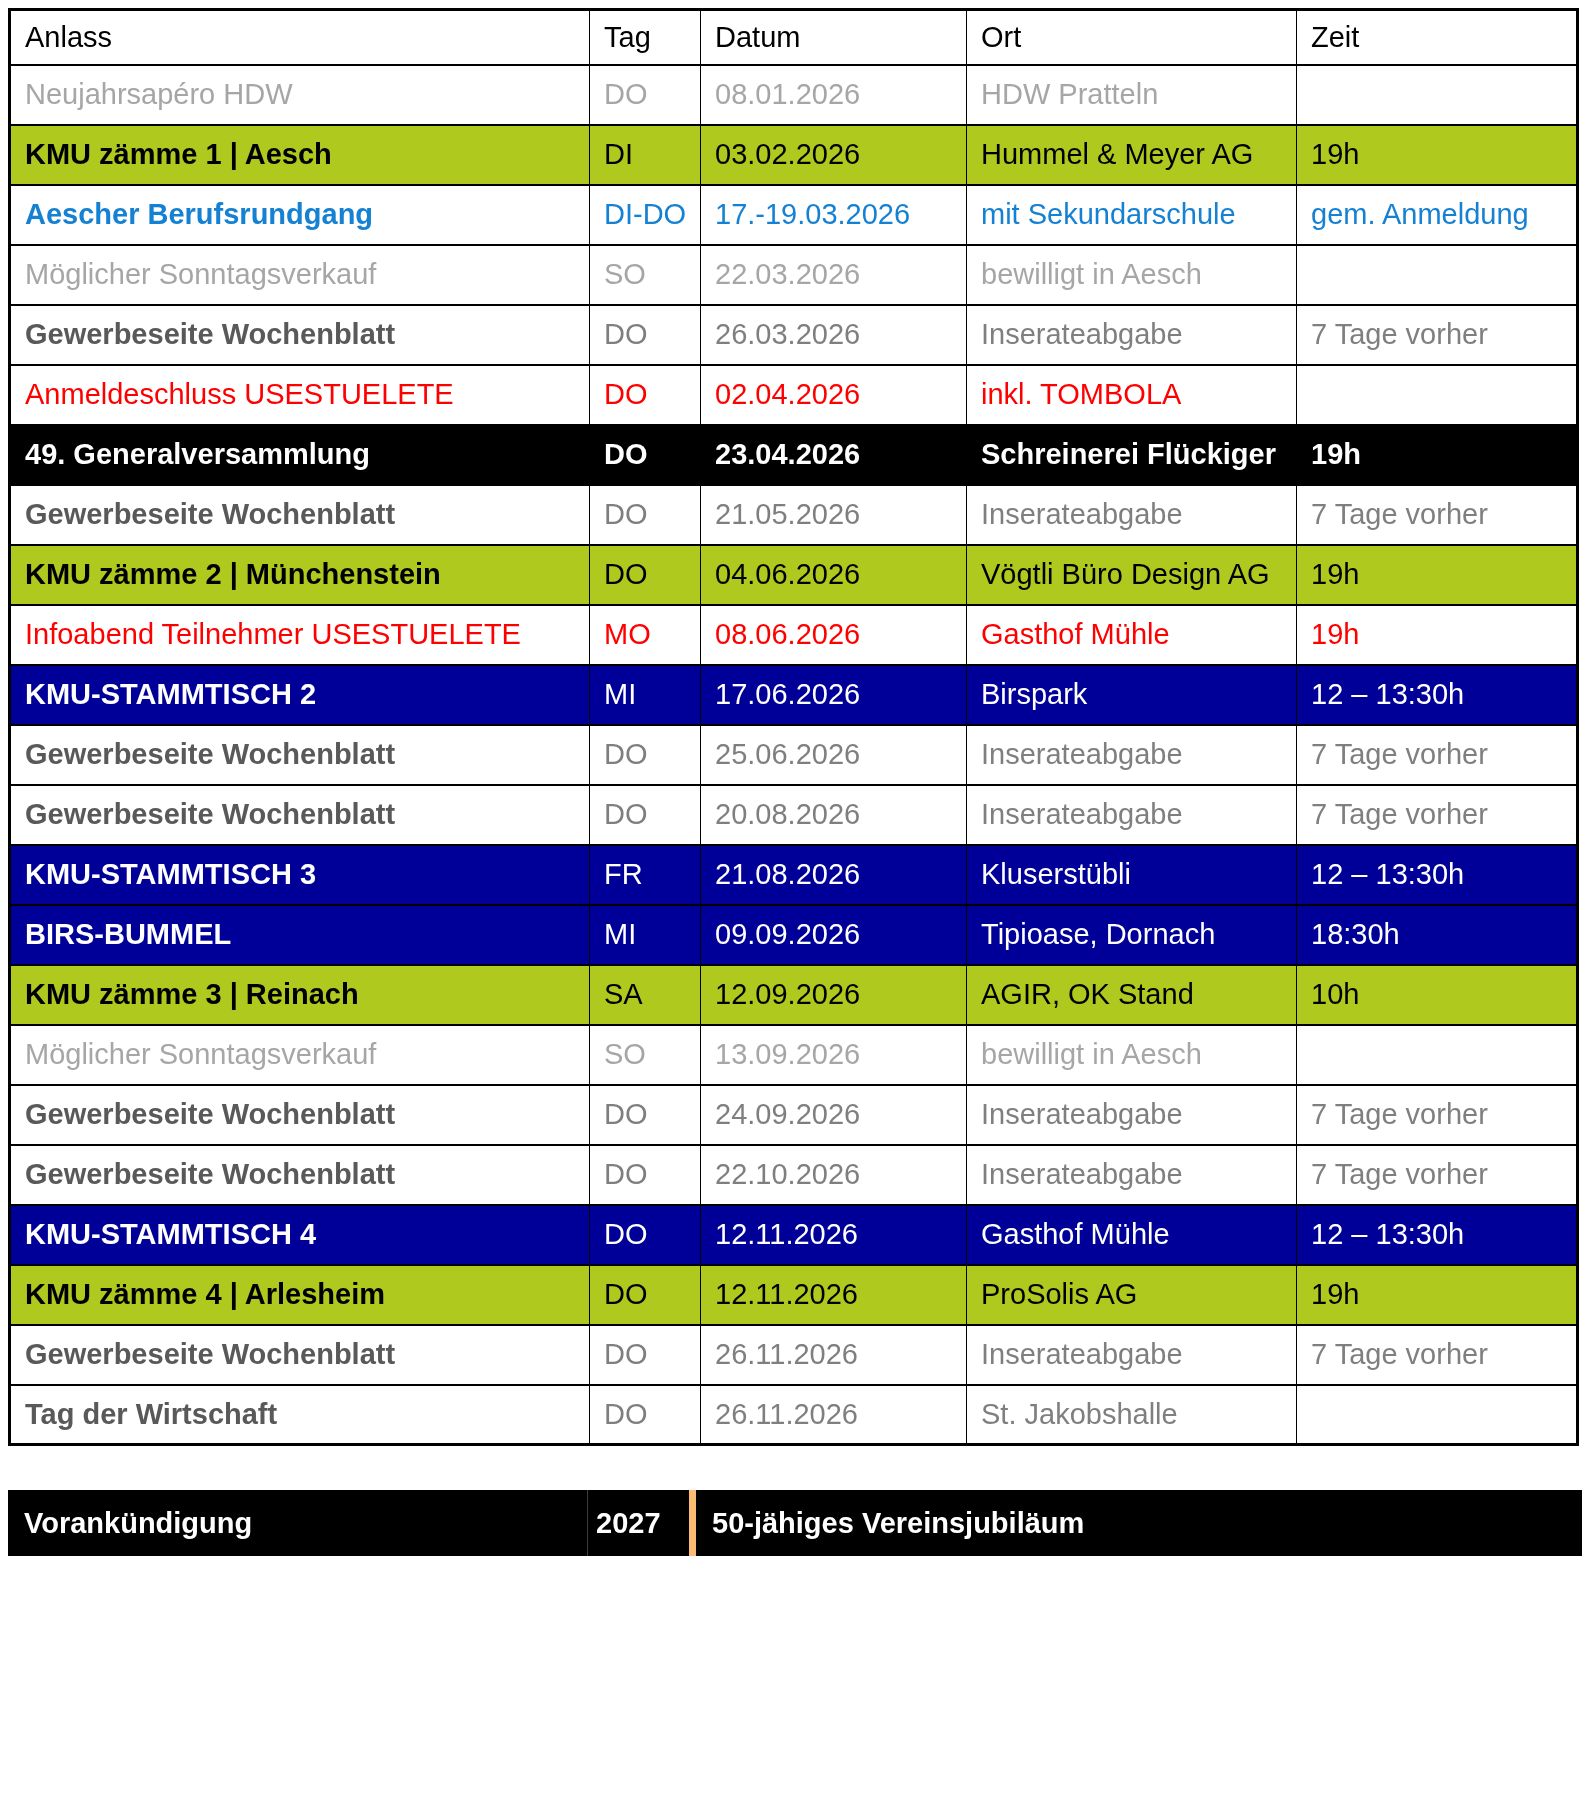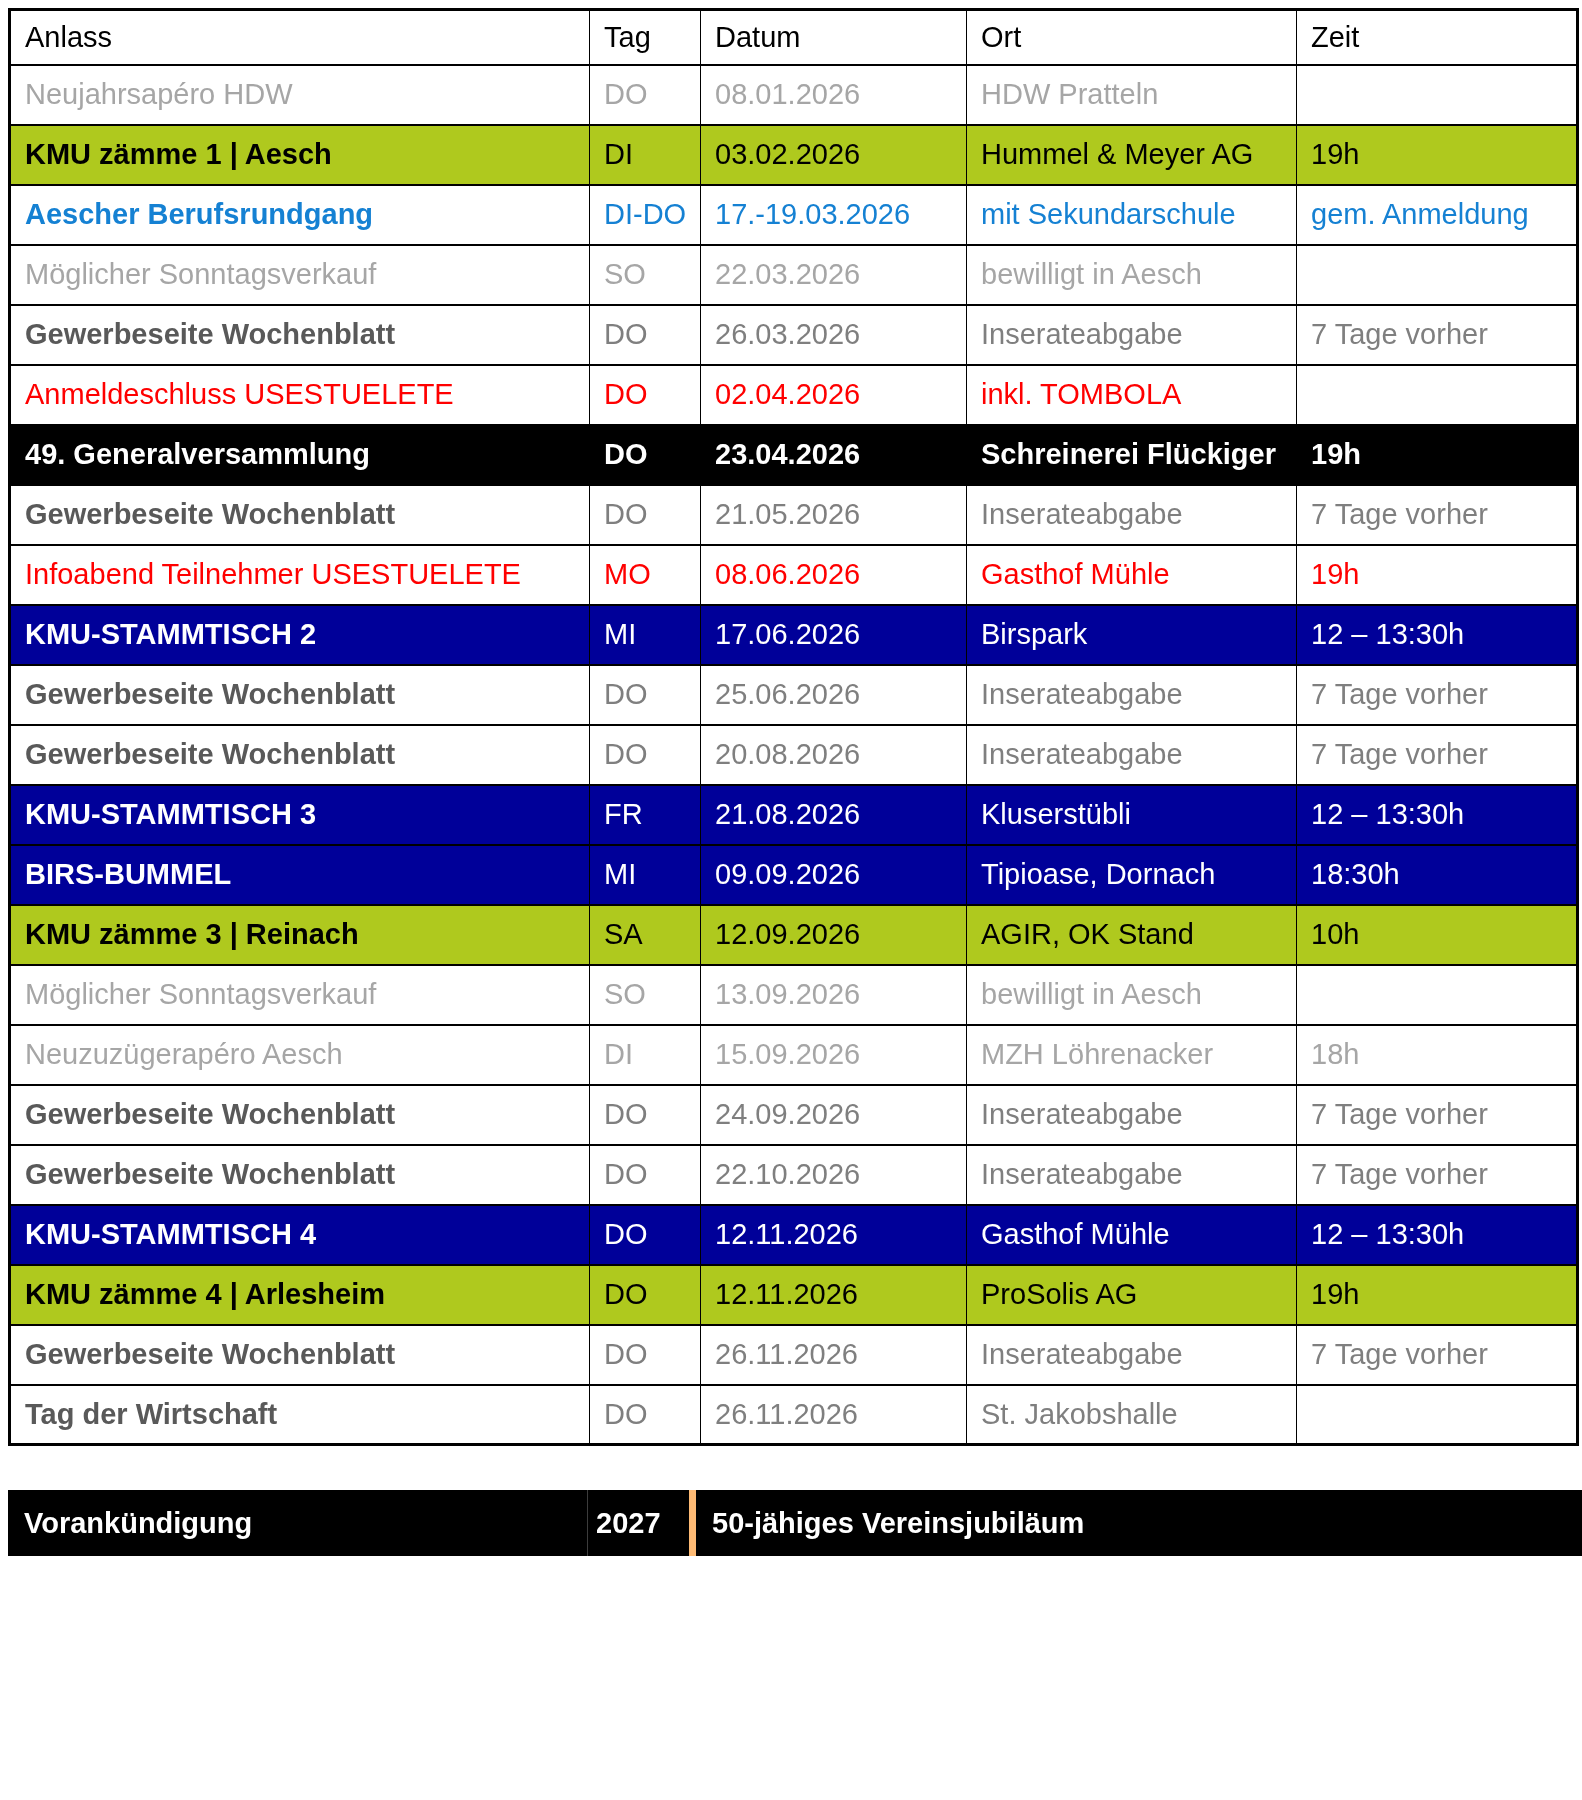--- a/index.html
+++ b/index.html
@@ -162,20 +162,27 @@
           <td class="c-ort">Schreinerei Flückiger</td>
           <td class="c-zeit">19h</td>
         </tr>
         <tr class="r-gray">
           <td class="c-anlass">Gewerbeseite Wochenblatt</td>
           <td class="c-tag">DO</td>
           <td class="c-datum">21.05.2026</td>
           <td class="c-ort">Inserateabgabe</td>
           <td class="c-zeit">7 Tage vorher</td>
         </tr>
+        <tr class="r-green">
+          <td class="c-anlass">KMU zämme 2 | Münchenstein</td>
+          <td class="c-tag">DO</td>
+          <td class="c-datum">04.06.2026</td>
+          <td class="c-ort">Vögtli Büro Design AG</td>
+          <td class="c-zeit">19h</td>
+        </tr>
         <tr class="r-red">
           <td class="c-anlass">Infoabend Teilnehmer USESTUELETE</td>
           <td class="c-tag">MO</td>
           <td class="c-datum">08.06.2026</td>
           <td class="c-ort">Gasthof Mühle</td>
           <td class="c-zeit">19h</td>
         </tr>
         <tr class="r-blue">
           <td class="c-anlass">KMU-STAMMTISCH 2</td>
           <td class="c-tag">MI</td>
@@ -218,27 +225,20 @@
           <td class="c-ort">AGIR, OK Stand</td>
           <td class="c-zeit">10h</td>
         </tr>
         <tr class="r-muted">
           <td class="c-anlass">Möglicher Sonntagsverkauf</td>
           <td class="c-tag">SO</td>
           <td class="c-datum">13.09.2026</td>
           <td class="c-ort">bewilligt in Aesch</td>
           <td class="c-zeit"></td>
         </tr>
-        <tr class="r-muted">
-          <td class="c-anlass">Neuzuzügerapéro Aesch</td>
-          <td class="c-tag">DI</td>
-          <td class="c-datum">15.09.2026</td>
-          <td class="c-ort">MZH Löhrenacker</td>
-          <td class="c-zeit">18h</td>
-        </tr>
         <tr class="r-gray">
           <td class="c-anlass">Gewerbeseite Wochenblatt</td>
           <td class="c-tag">DO</td>
           <td class="c-datum">24.09.2026</td>
           <td class="c-ort">Inserateabgabe</td>
           <td class="c-zeit">7 Tage vorher</td>
         </tr>
         <tr class="r-gray">
           <td class="c-anlass">Gewerbeseite Wochenblatt</td>
           <td class="c-tag">DO</td>

